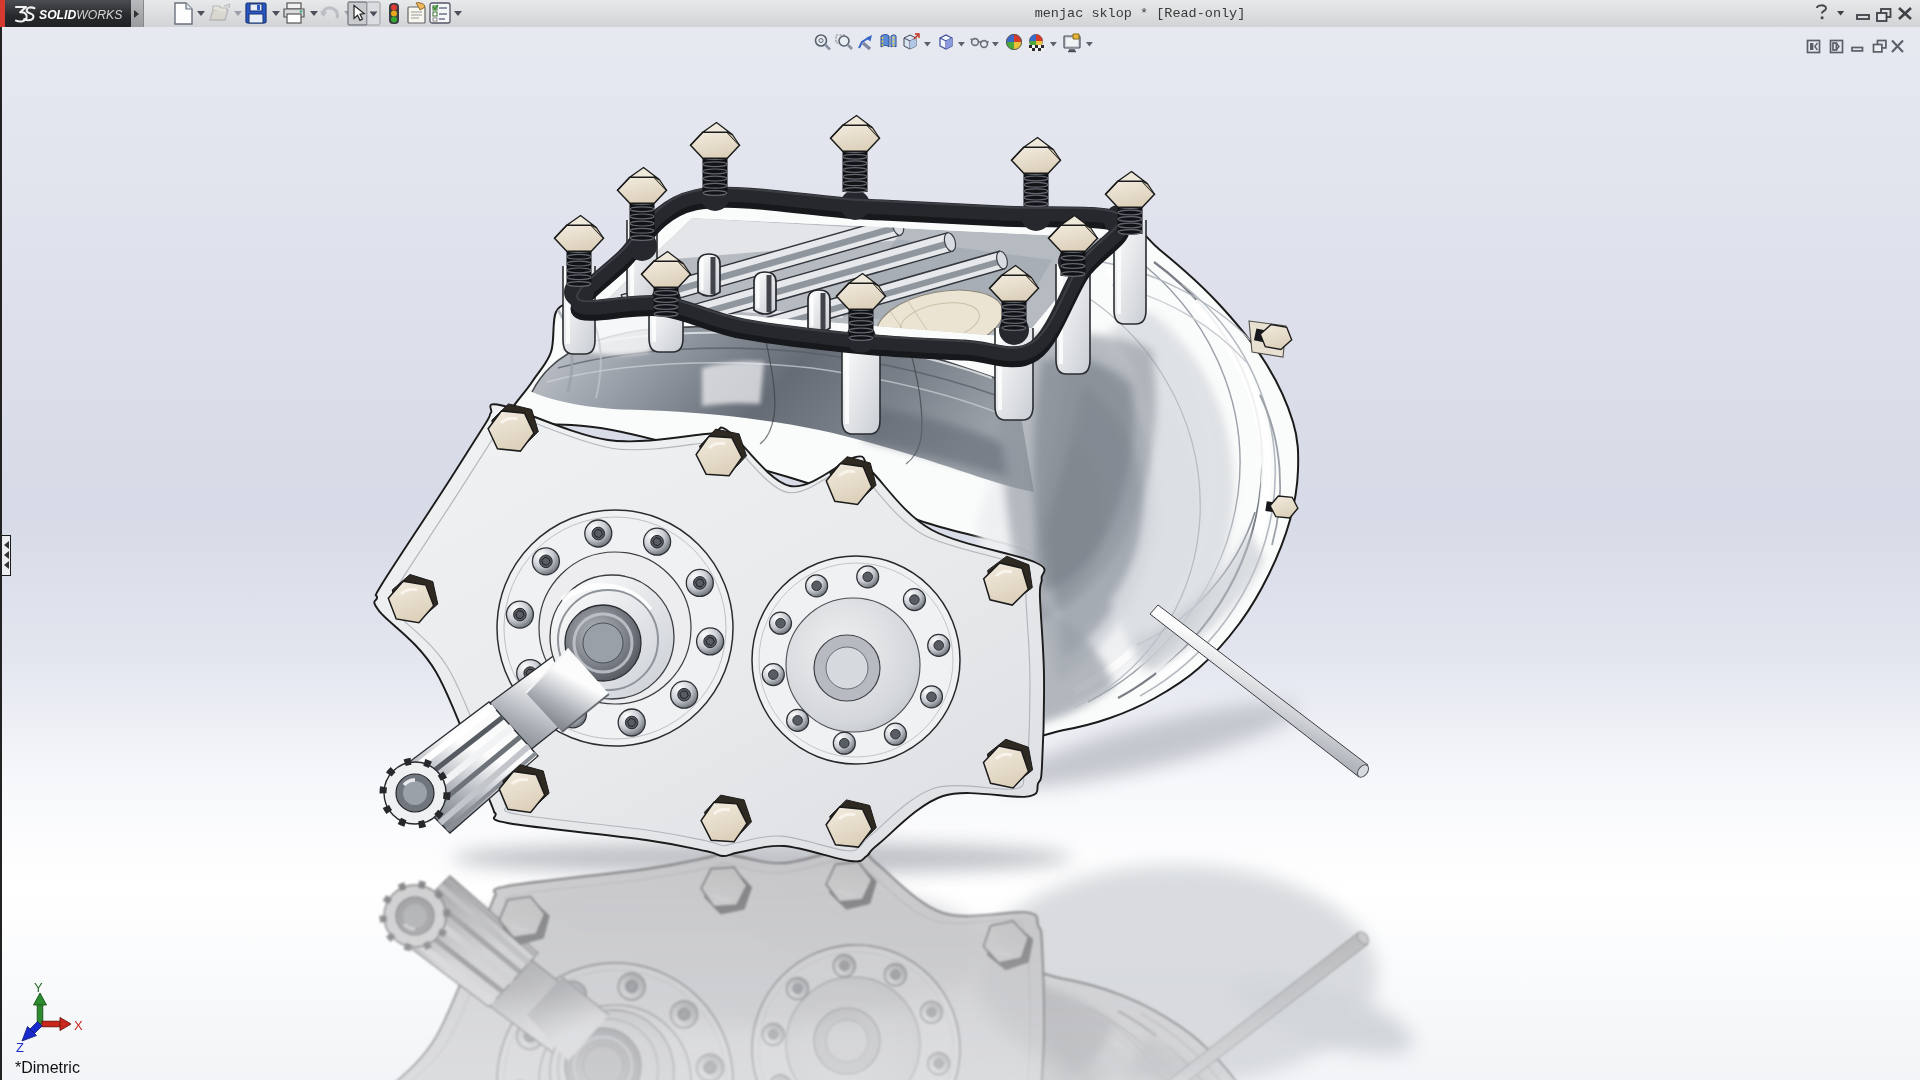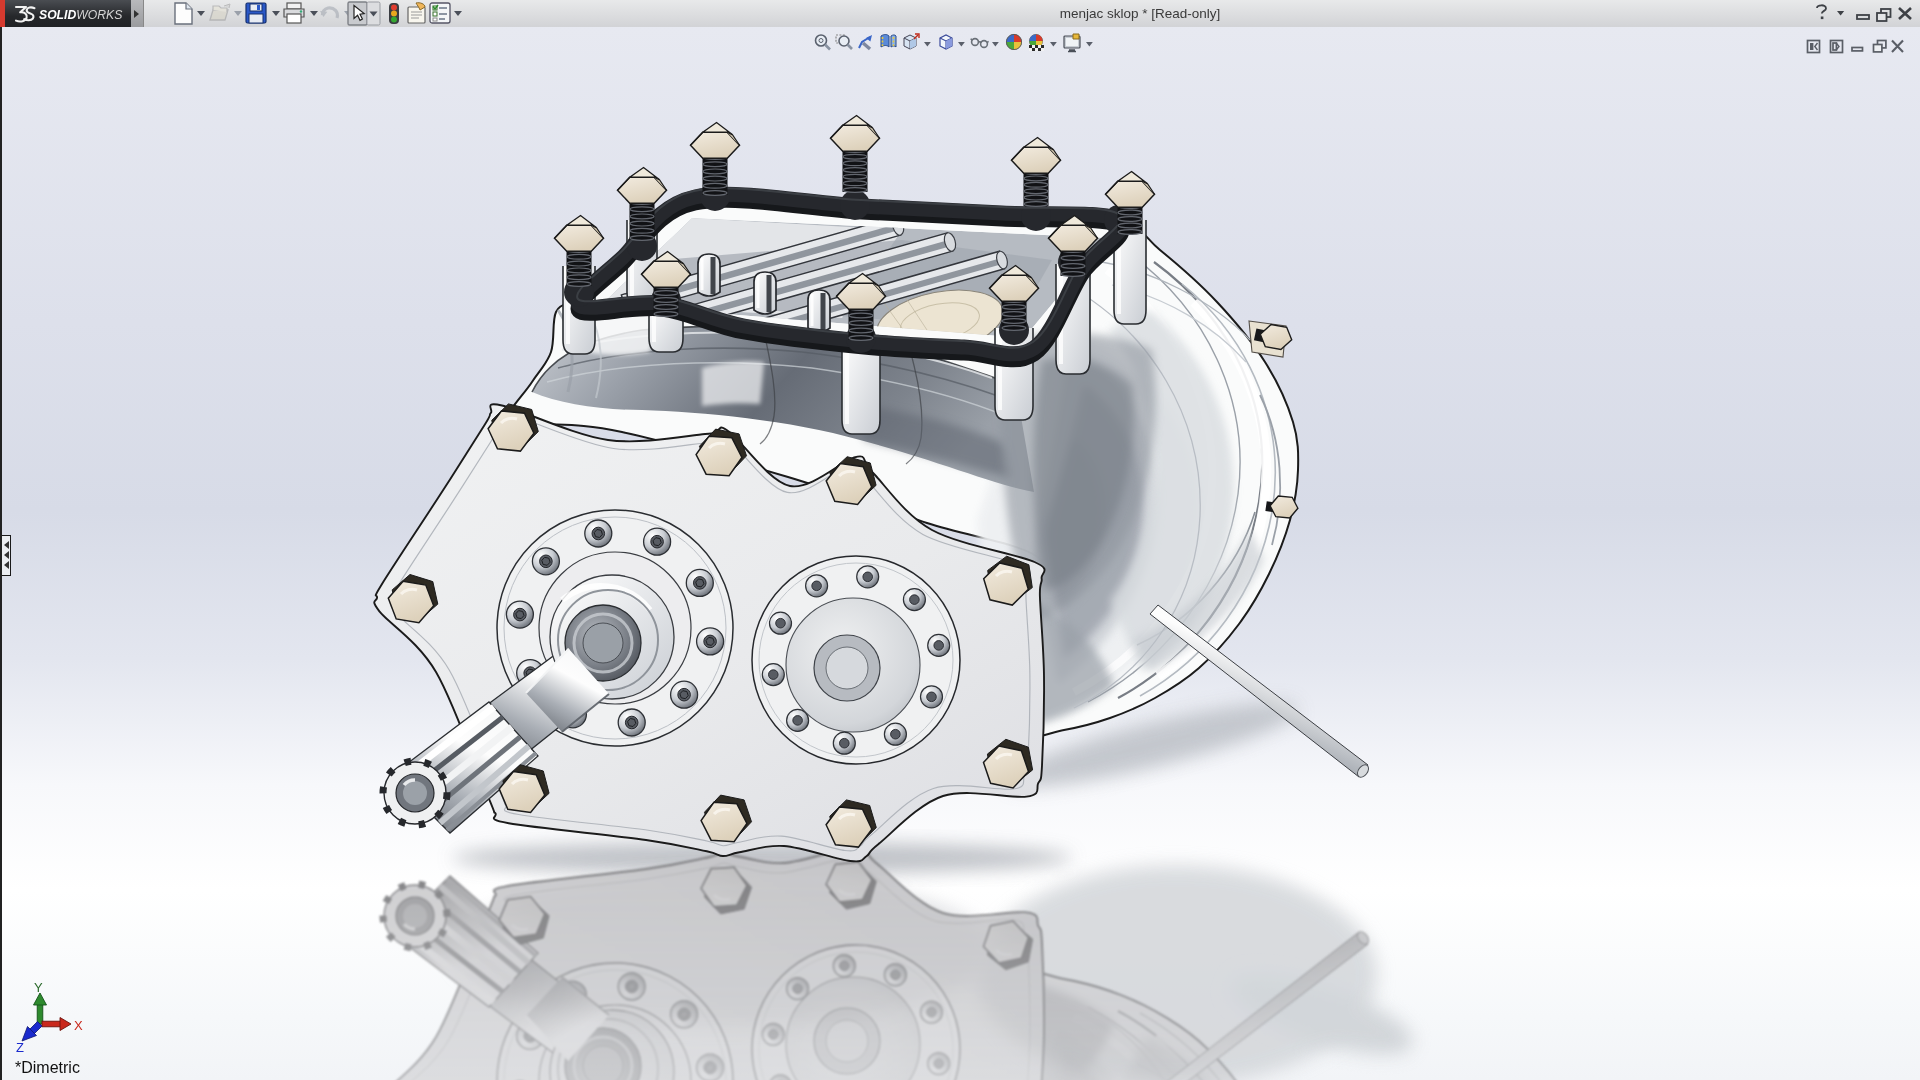--- a/index.html
+++ b/index.html
@@ -9,21 +9,21 @@
   #titlebar{position:absolute;left:0;top:0;width:1920px;height:27px;
     background:linear-gradient(#e8e9ea,#d2d3d6);border-bottom:1px solid #666;}
   #redstrip{position:absolute;left:0;top:0;width:5px;height:27px;background:#d63a2f;}
   #logopanel{position:absolute;left:5px;top:0;width:126px;height:27px;
     background:linear-gradient(#4a4d52,#26282b 60%,#202225);}
   #logoarrow{position:absolute;left:131px;top:0;width:12px;height:27px;
     background:linear-gradient(#b8b9bc,#9a9b9e);border-right:1px solid #888;}
   #logoarrow:before{content:"";position:absolute;left:3px;top:10px;
     border-left:5px solid #333;border-top:4px solid transparent;border-bottom:4px solid transparent;}
   #title{position:absolute;left:360px;top:0;width:1560px;height:27px;text-align:center;
-    line-height:27px;font-size:13.5px;color:#3a3a3a;}
+    line-height:27px;font-size:13.5px;color:#3a3a3a;font-family:Liberation Mono, monospace;}
   
   #viewport{position:absolute;left:0;top:27px;width:1920px;height:1053px;
     background:linear-gradient(#e7e9f1 0%, #dde0eb 28%, #d7dbe7 46%, #e3e6ef 60%, #f7f8fb 72%, #ffffff 82%, #f6f8fa 94%, #f2f4f7 100%);
     border-left:2px solid #222;box-sizing:border-box;}
   #dimetric{position:absolute;left:13px;top:1032px;font-size:16px;color:#111;}
   
   #lefttab{position:absolute;left:0px;top:508px;width:9px;height:41px;background:#eceef2;
     border:1.5px solid #1a1a1a;border-left:none;box-sizing:border-box;}
   .tabarr{position:absolute;left:1.5px;width:0;height:0;border-right:5px solid #333;
     border-top:4px solid transparent;border-bottom:4px solid transparent;}

